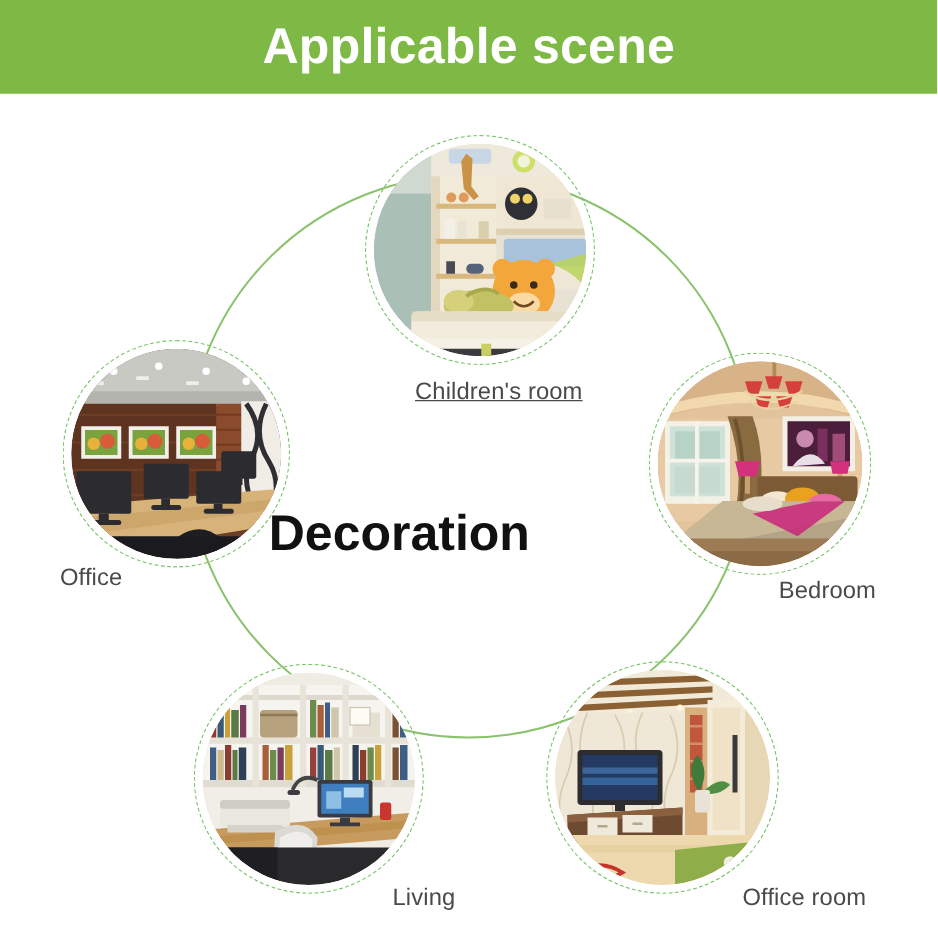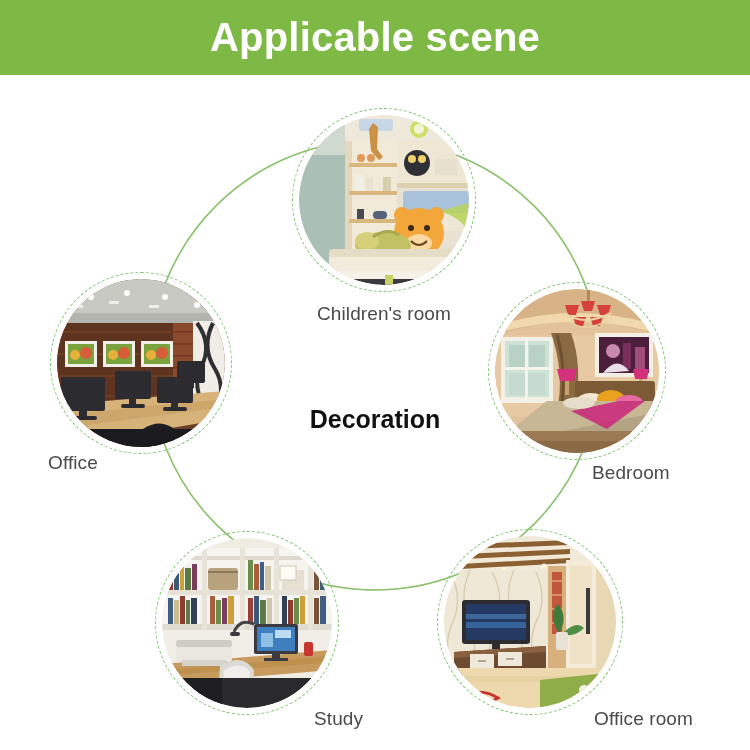--- a/index.html
+++ b/index.html
@@ -62,24 +62,24 @@
     width: 750px;
     height: 675px;
   }
 
   
   .center-label {
     position: absolute;
     left: 215px;
     top: 330px;
     width: 320px;
-    text-align: center;
+    text-align: left;
     font-family: "Liberation Sans", sans-serif;
     font-weight: bold;
-    font-size: 25px;
+    font-size: 40px;
     color: #111111;
     white-space: nowrap;
   }
 
   
   .node {
     position: absolute;
   }
   .node-ring {
     position: absolute;
@@ -103,23 +103,23 @@
     font-size: 19px;
     color: #4a4a4a;
     white-space: nowrap;
     letter-spacing: 0.1px;
   }
 
   
   #node-children { left: 292px; top: 33px; width: 184px; height: 184px; }
   #node-children .node-ring  { width: 184px; height: 184px; }
   #node-children .node-photo { left: 7px; top: 7px; width: 170px; height: 170px; }
-  #node-children .node-label { left: 10px; top: 195px; width: 164px; text-align: center; }
-
-  #node-bedroom { left: 488px; top: 207px; width: 178px; height: 178px; }
+  #node-children .node-label { left: 10px; top: 195px; width: 164px; text-align: right; text-decoration: underline; }
+
+  #node-bedroom { left: 519px; top: 207px; width: 178px; height: 178px; }
   #node-bedroom .node-ring  { width: 178px; height: 178px; }
   #node-bedroom .node-photo { left: 7px; top: 7px; width: 164px; height: 164px; }
   #node-bedroom .node-label { left: 104px; top: 180px; }
 
   #node-office { left: 50px; top: 197px; width: 182px; height: 182px; }
   #node-office .node-ring  { width: 182px; height: 182px; }
   #node-office .node-photo { left: 7px; top: 7px; width: 168px; height: 168px; }
   #node-office .node-label { left: -2px; top: 180px; }
 
   #node-study { left: 155px; top: 456px; width: 184px; height: 184px; }
@@ -487,21 +487,21 @@
 
             <path d="M58 128 q22 -14 34 4 l-2 34 l-34 2 Z" fill="#dcdad4"></path>
             <path d="M62 132 q18 -10 26 2 l-2 28 l-26 2 Z" fill="#f0eeea"></path>
             <rect x="70" y="160" width="6" height="10" fill="#9a9892"></rect>
 
             <rect x="0" y="140" width="170" height="30" fill="#2a2a2c"></rect>
             <rect x="0" y="140" width="60" height="30" fill="#1f1f21"></rect>
           </g>
         </svg>
       </div>
-      <div class="node-label">Study</div>
+      <div class="node-label">Living</div>
     </div>
 
     <div class="node" id="node-living">
       <div class="node-ring"></div>
       <div class="node-photo">
         <svg class="photo-svg" viewBox="0 0 172 172" preserveAspectRatio="xMidYMid slice">
           <defs>
               <clipPath id="lc">
                 <circle cx="86" cy="86" r="86"></circle>
               </clipPath>

